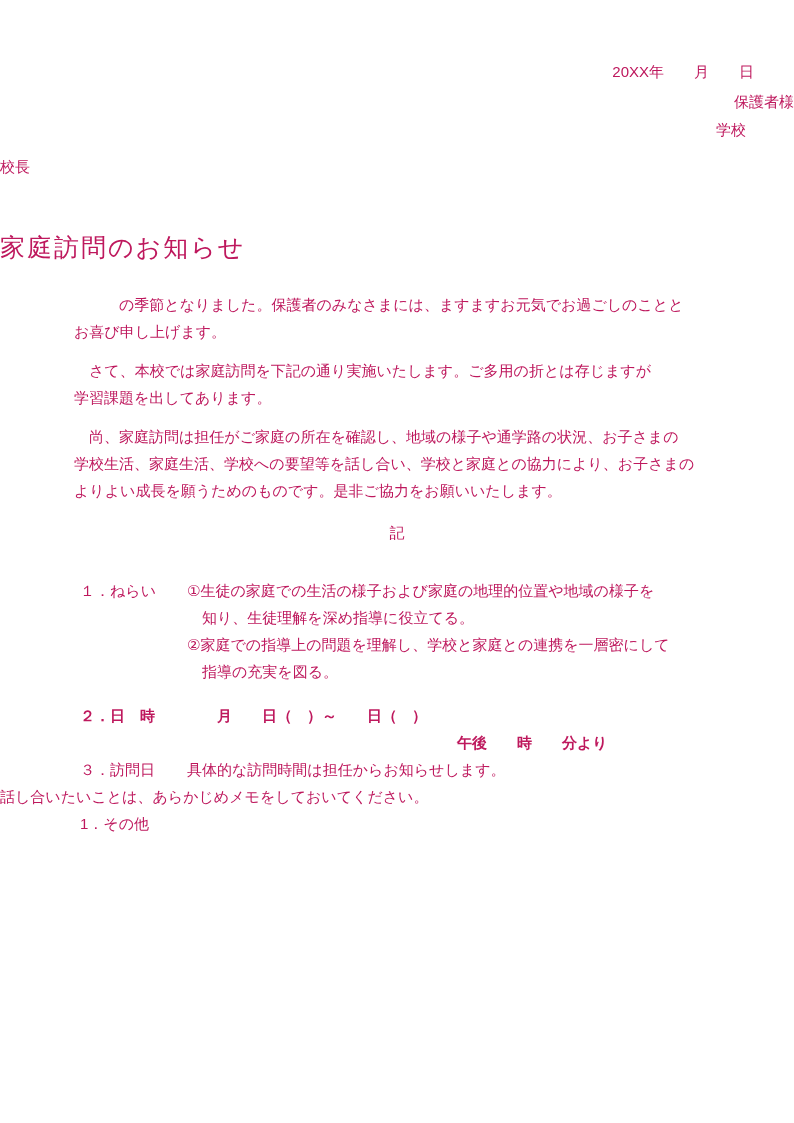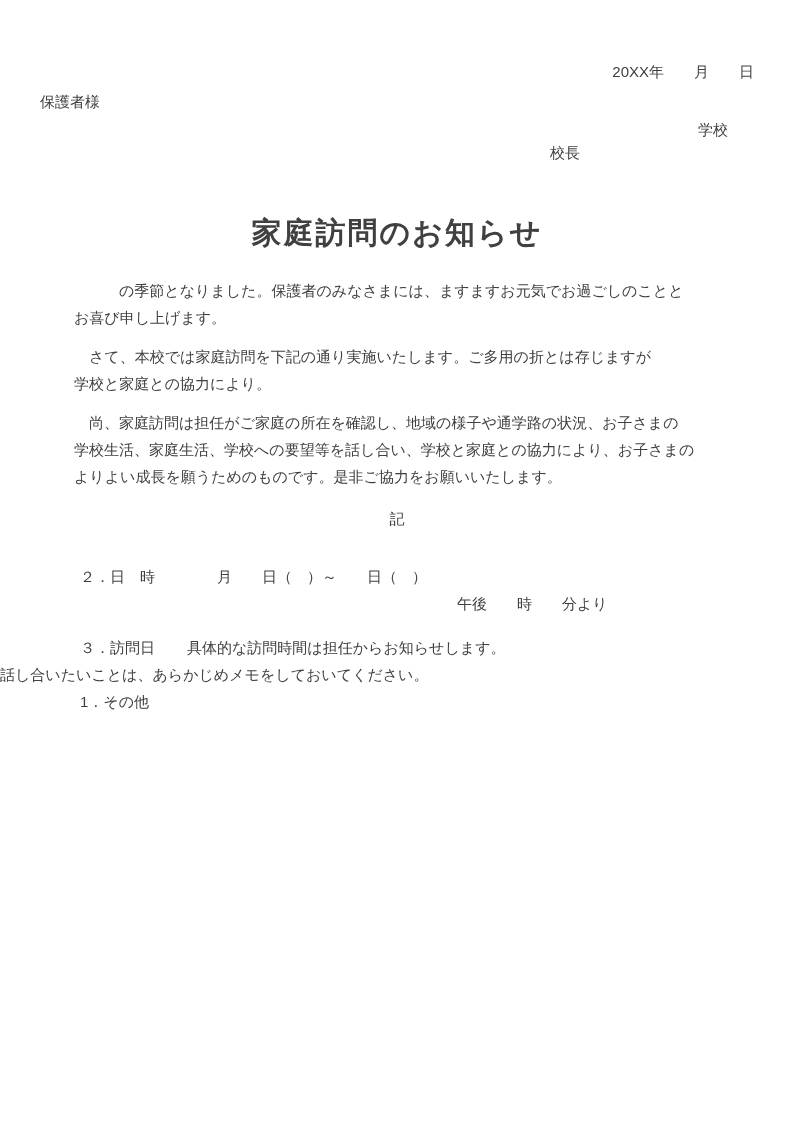--- a/index.html
+++ b/index.html
@@ -5,54 +5,53 @@
   html, body {
     margin: 0;
     padding: 0;
     background: #ffffff;
   }
   .page {
     position: relative;
     width: 794px;
     height: 1123px;
     background: #ffffff;
-    color: #404040;
+    color: #be185d;
     font-family: "Liberation Sans", "DejaVu Sans", sans-serif;
     font-size: 15px;
     overflow: hidden;
   }
   .hdr {
     line-height: 20px;
     white-space: pre-wrap;
   }
   .date-line {
     margin-top: 62px;
     text-align: right;
     padding-right: 40px;
   }
   .addressee {
     margin-top: 10px;
     padding-left: 40px;
+    text-align: right;
   }
   .school-line {
     margin-top: 8px;
     text-align: right;
-    padding-right: 66px;
+    padding-right: 48px;
   }
   .principal-line {
-    margin-top: 3px;
-    padding-left: 550px;
+    margin-top: 17px;
   }
   .doc-title {
     margin: 54px 0 0 0;
-    font-size: 30px;
-    font-weight: bold;
+    font-size: 25px;
+    font-weight: normal;
     letter-spacing: 2px;
     line-height: 32px;
-    text-align: center;
   }
   .intro {
     margin-top: 28px;
     padding: 0 56px 0 62px;
   }
   .intro p {
     margin: 12px;
     line-height: 27px;
     white-space: pre-wrap;
   }
@@ -62,21 +61,21 @@
     text-align: center;
   }
   .items {
     margin-top: 31px;
   }
   .item {
     display: flex;
     line-height: 27px;
   }
   .item:first-child { margin-top: 0; }
-  .item:nth-child(2) { margin-top: 17px; }
+  .item:nth-child(2) { margin-top: 17px; font-weight: bold; }
   .item-label {
     flex: 0 0 187px;
     box-sizing: border-box;
     padding-left: 80px;
     white-space: pre-wrap;
   }
   .item-content {
     flex: 1;
     padding-right: 40px;
     white-space: pre-wrap;
@@ -91,29 +90,36 @@
   <div class="hdr addressee">保護者様</div>
   <div class="hdr school-line">学校</div>
   <div class="hdr principal-line">校長</div>
 
   <h1 class="doc-title">家庭訪問のお知らせ</h1>
 
   <div class="intro">
     <p>　　　の季節となりました。保護者のみなさまには、ますますお元気でお過ごしのことと
 お喜び申し上げます。</p>
     <p>　さて、本校では家庭訪問を下記の通り実施いたします。ご多用の折とは存じますが
-学校と家庭との協力により。</p>
+学習課題を出してあります。</p>
     <p>　尚、家庭訪問は担任がご家庭の所在を確認し、地域の様子や通学路の状況、お子さまの
 学校生活、家庭生活、学校への要望等を話し合い、学校と家庭との協力により、お子さまの
 よりよい成長を願うためのものです。是非ご協力をお願いいたします。</p>
   </div>
 
   <div class="record-marker">記</div>
 
   <div class="items">
+    <div class="item">
+      <div class="item-label">１．ねらい</div>
+      <div class="item-content">①生徒の家庭での生活の様子および家庭の地理的位置や地域の様子を
+　知り、生徒理解を深め指導に役立てる。
+②家庭での指導上の問題を理解し、学校と家庭との連携を一層密にして
+　指導の充実を図る。</div>
+    </div>
     <div class="item">
       <div class="item-label">２．日　時</div>
       <div class="item-content">　　月　　日（　）～　　日（　）
 　　　　　　　　　　　　　　　　　　午後　　時　　分より</div>
     </div>
     <div class="item">
       <div class="item-label">３．訪問日</div>
       <div class="item-content">具体的な訪問時間は担任からお知らせします。</div>
     </div>
     <div class="item">

